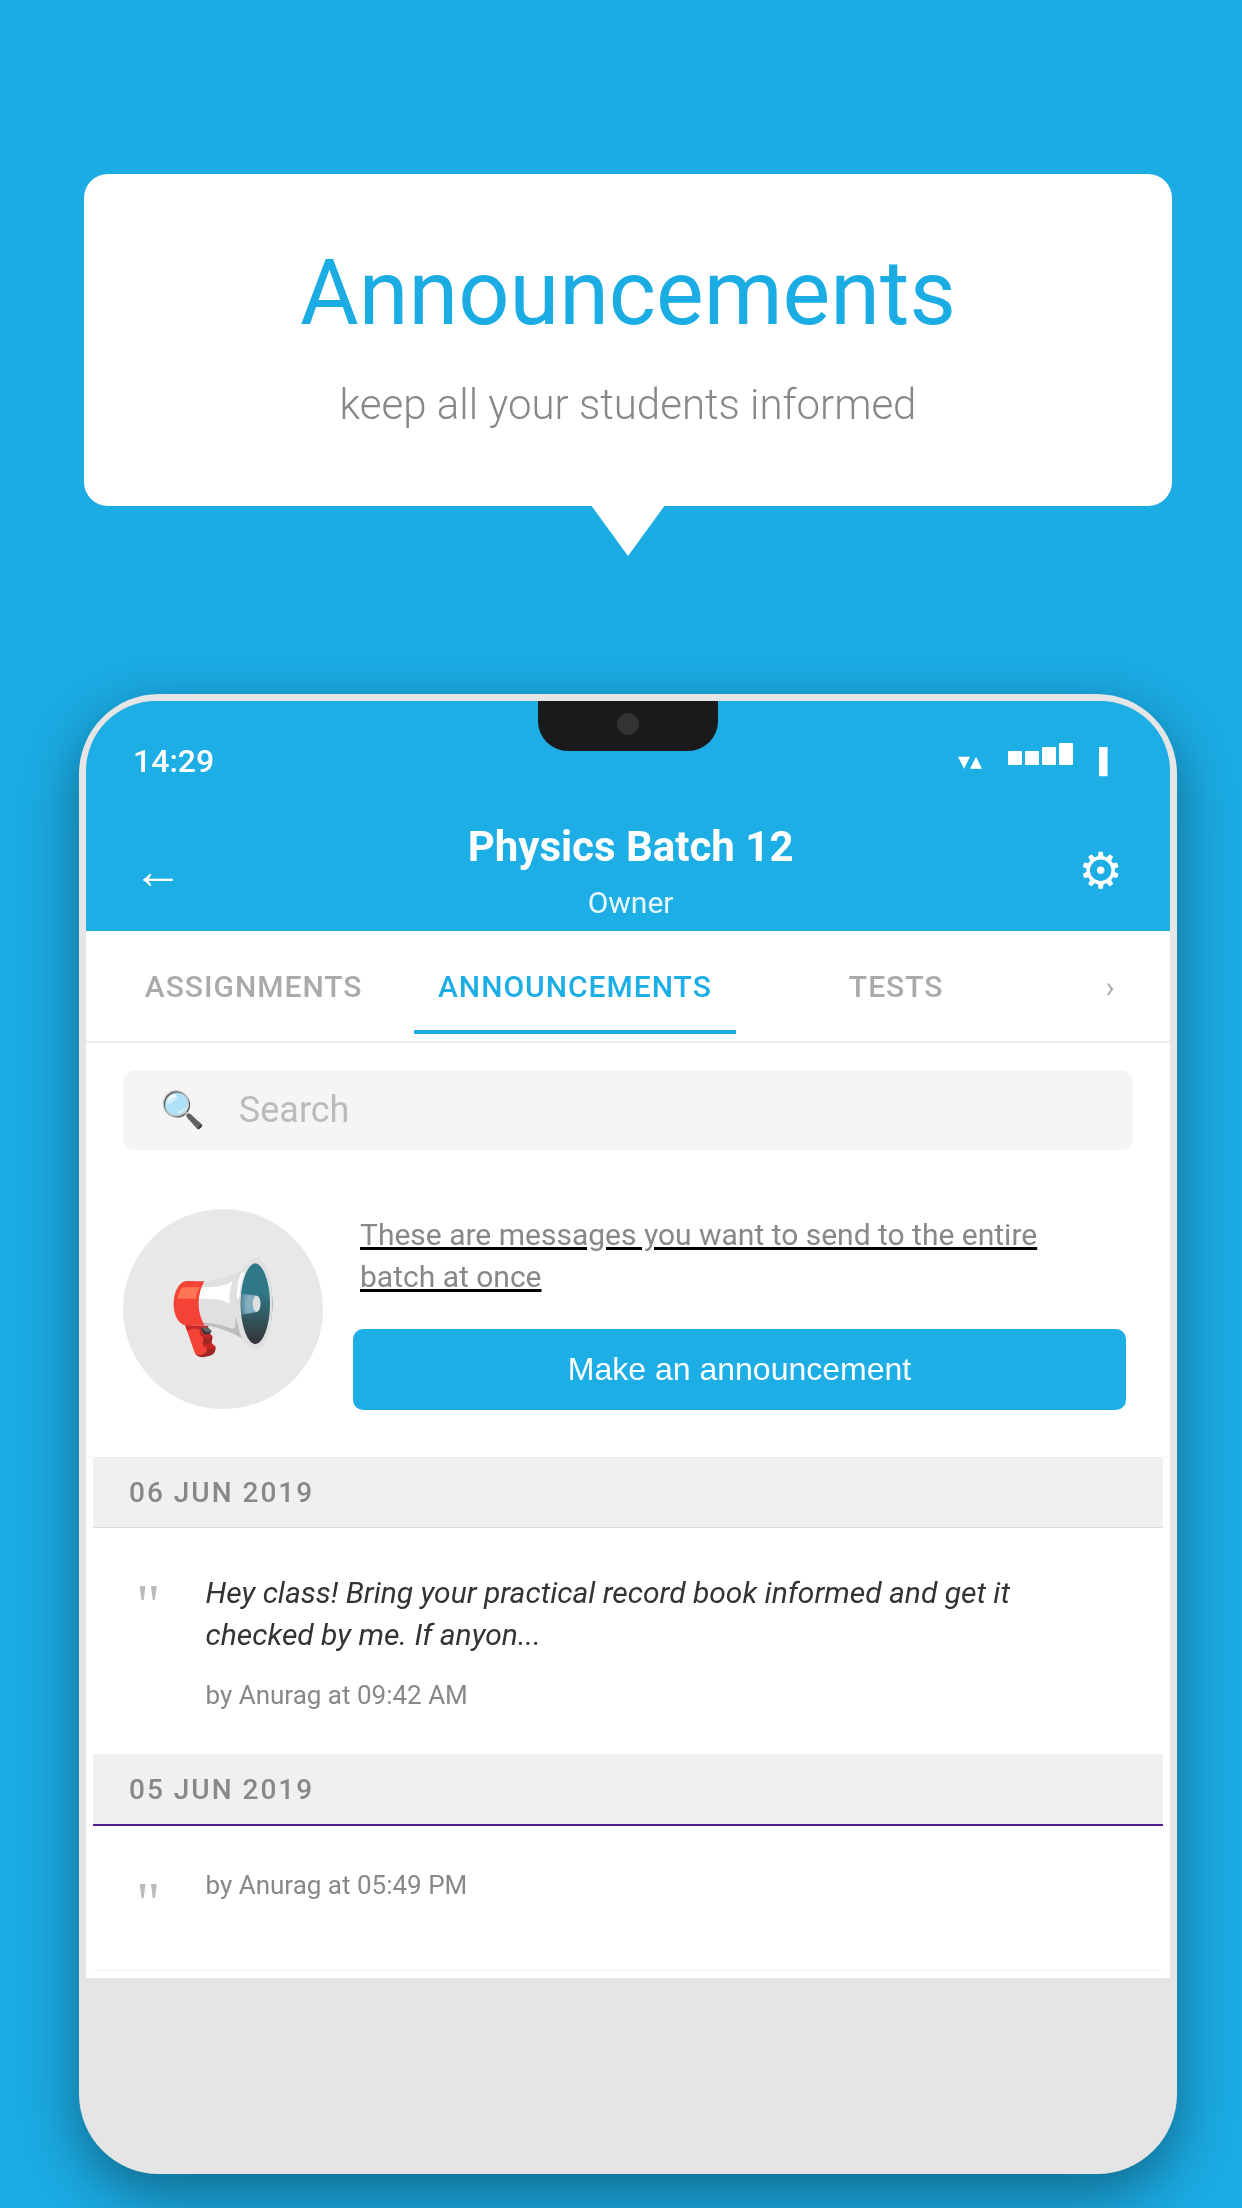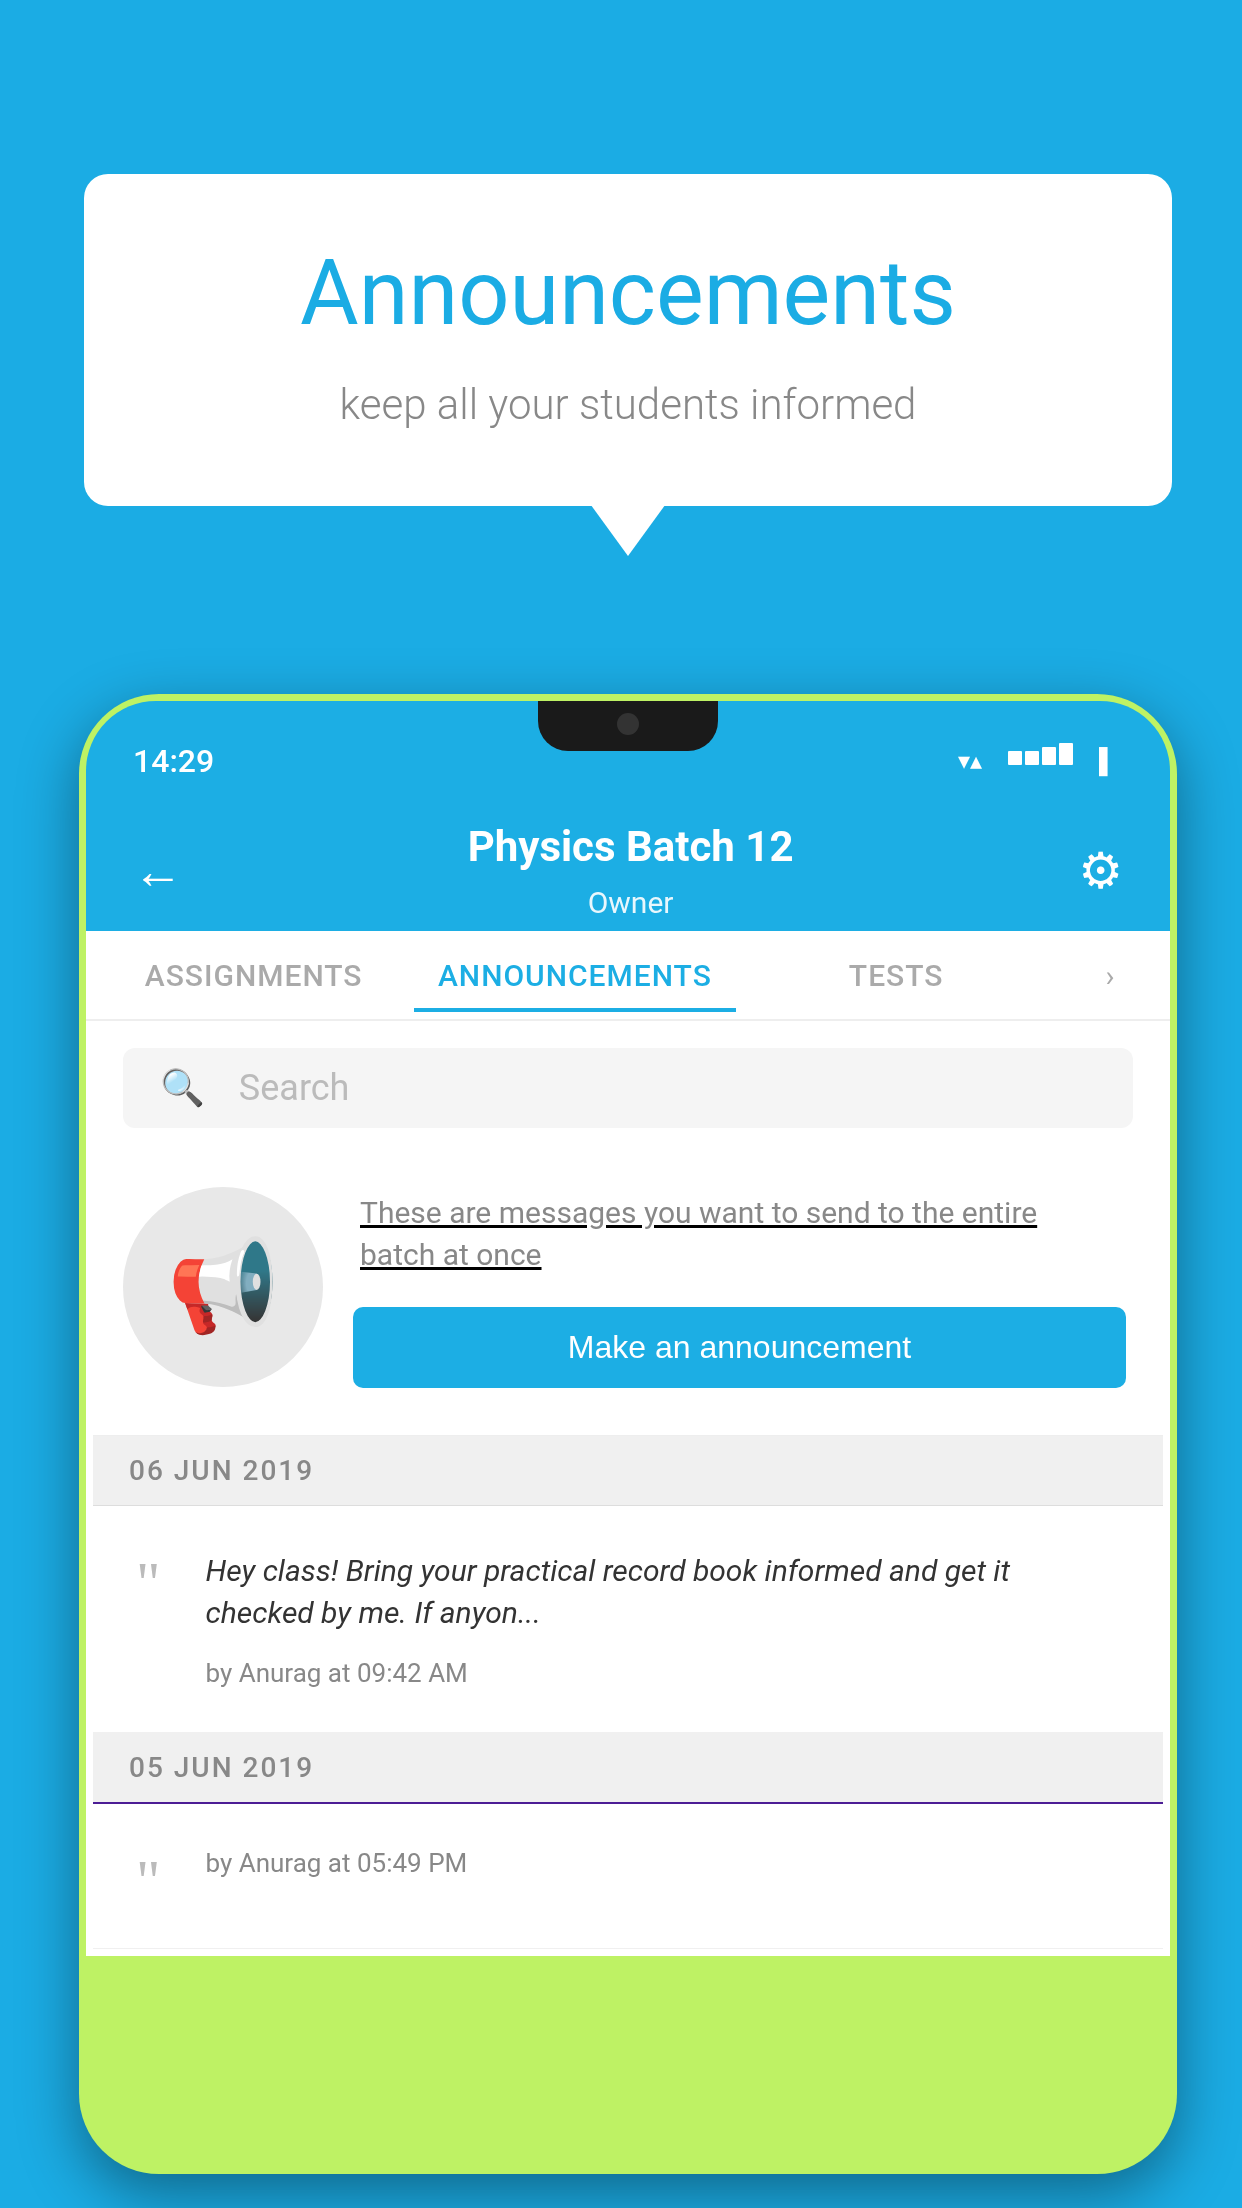--- a/index.html
+++ b/index.html
@@ -62,21 +62,21 @@
     
     .phone-wrapper {
       position: absolute;
       top: 680px;
       left: 65px;
       right: 65px;
       bottom: 0px;
     }
 
     .phone {
-      background: #bef264;
+      background: #e5e5e5;
       border-radius: 80px;
       width: 100%;
       height: 1480px;
       position: relative;
       overflow: hidden;
       box-shadow: 0 20px 60px rgba(0,0,0,0.4);
     }
 
     
     .phone-top-bar {
@@ -163,21 +163,21 @@
     .gear-icon {
       color: white;
       font-size: 50px;
     }
 
     
     .tabs-bar {
       background: white;
       display: flex;
       border-bottom: 2px solid #eee;
-      height: 90px;
+      height: 112px;
       align-items: stretch;
     }
 
     .tab {
       flex: 1;
       display: flex;
       align-items: center;
       justify-content: center;
       font-size: 30px;
       color: #aaa;

